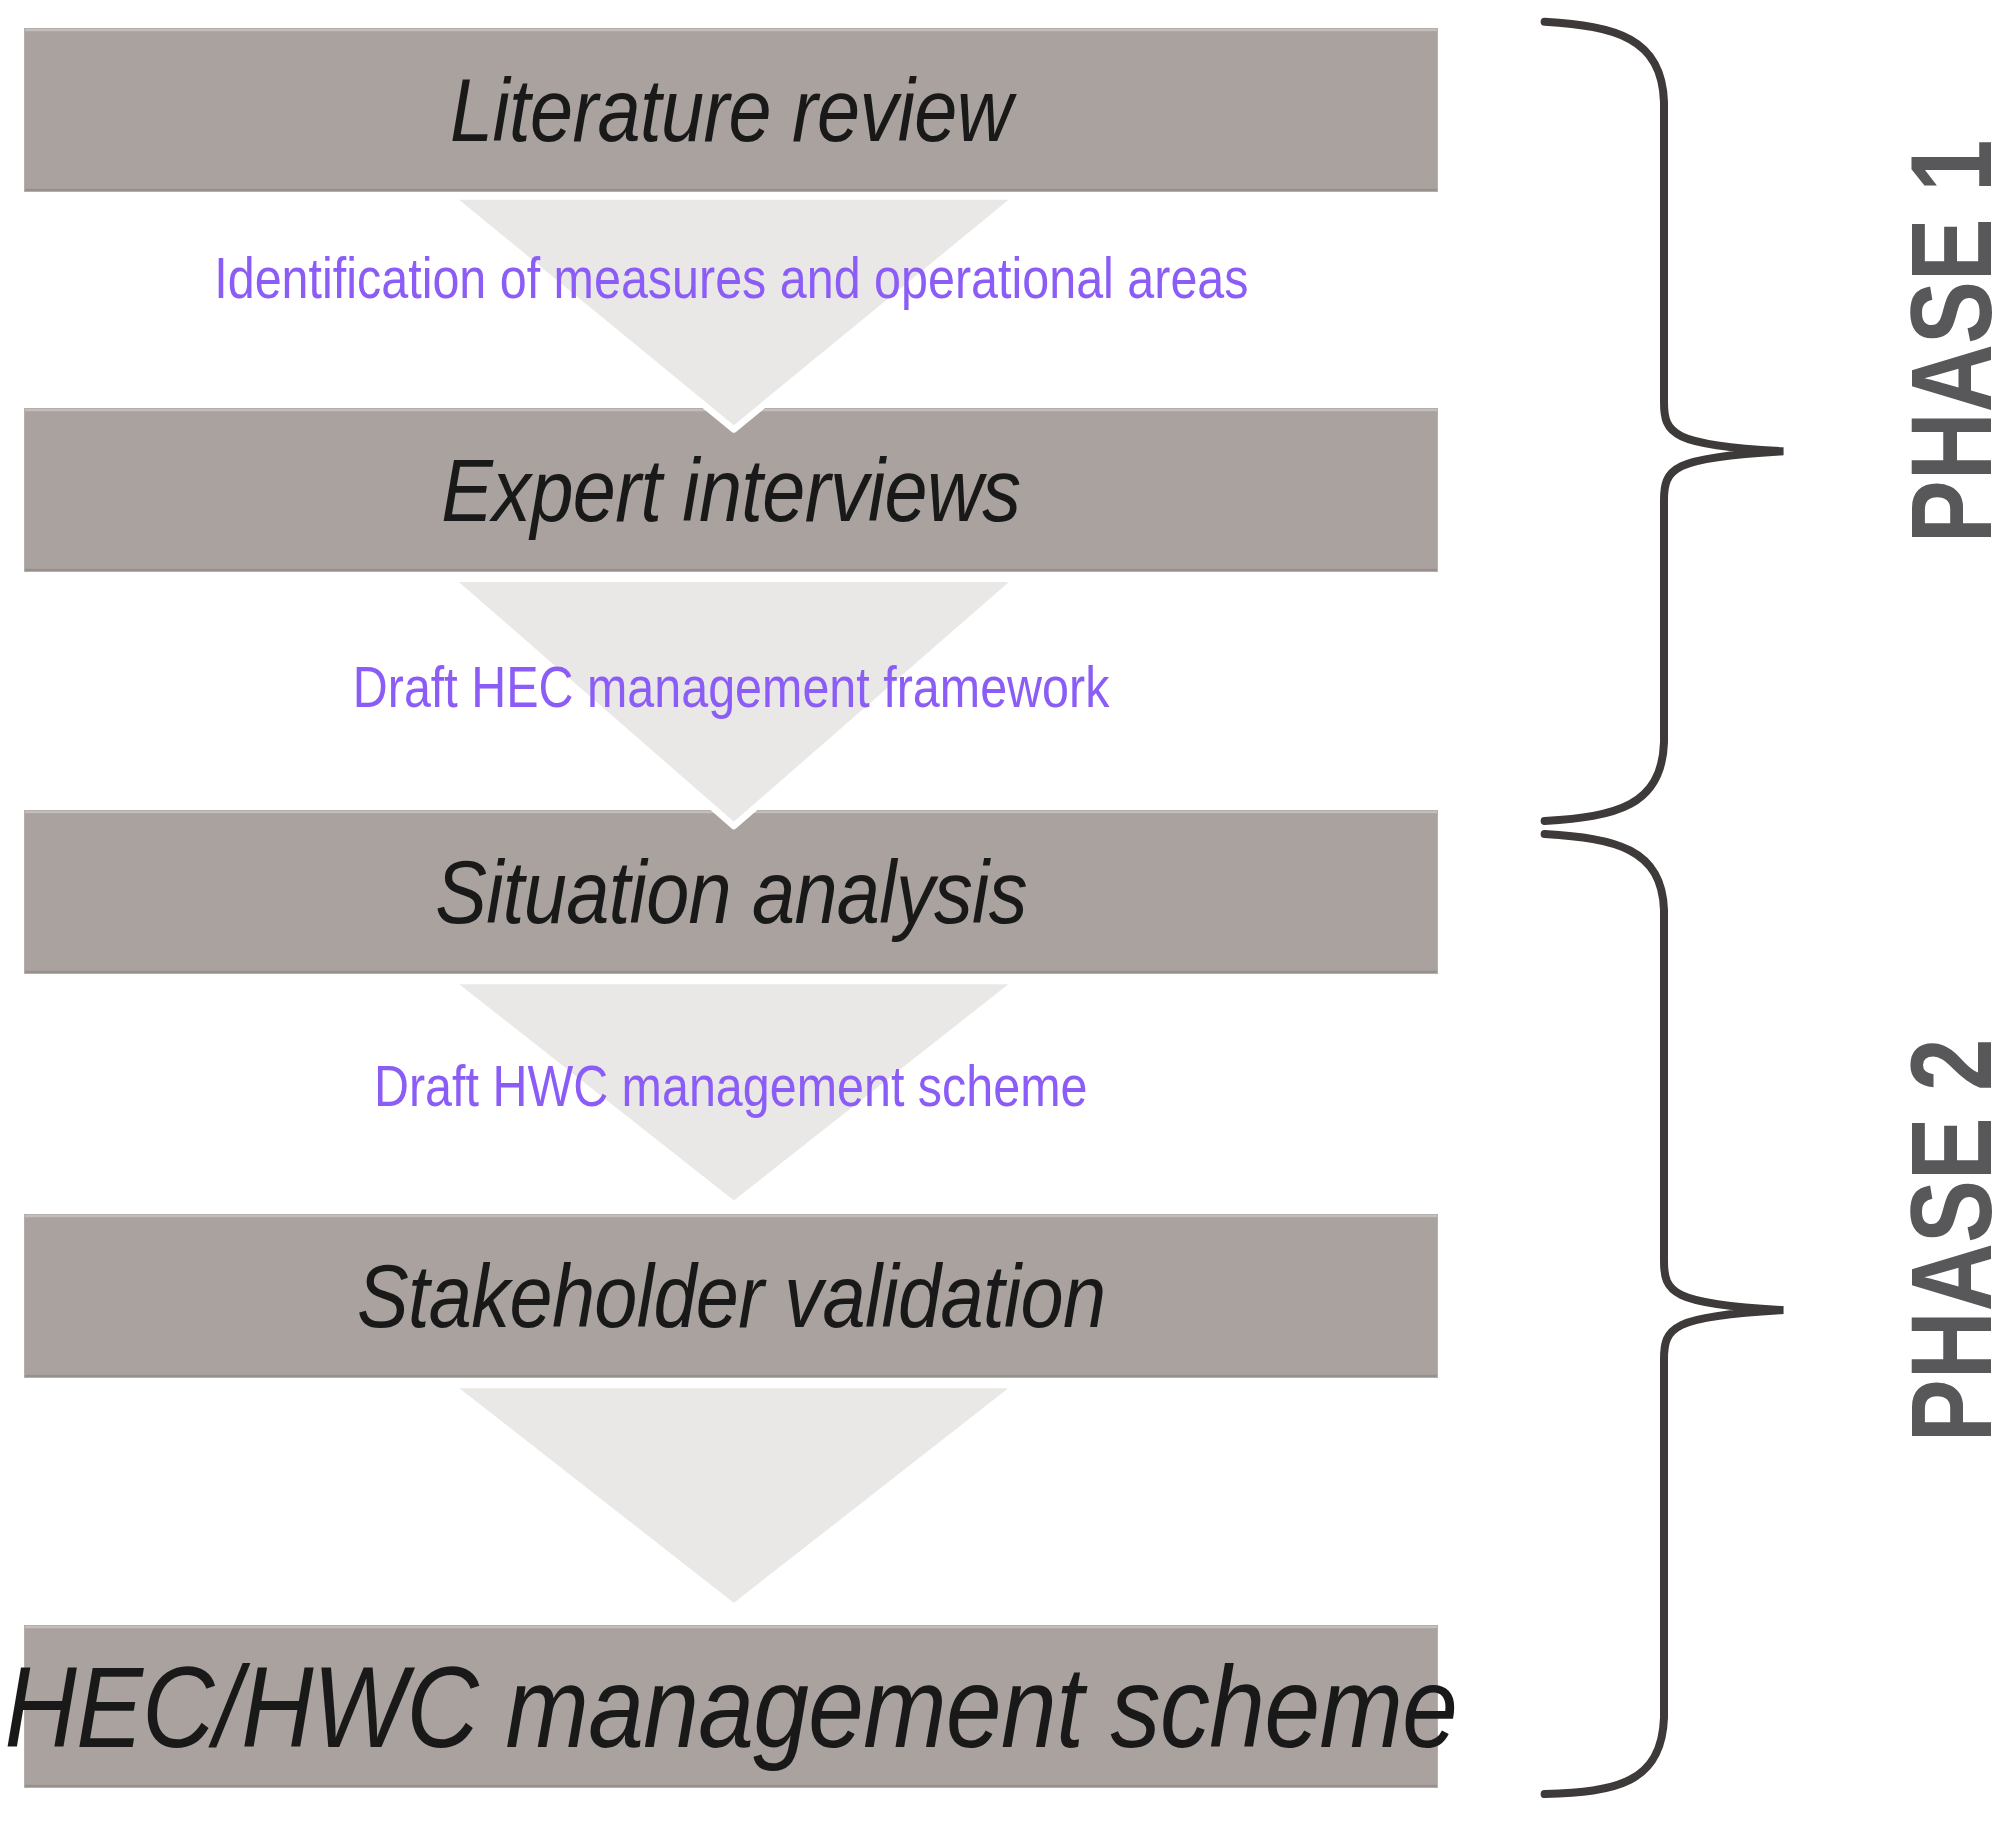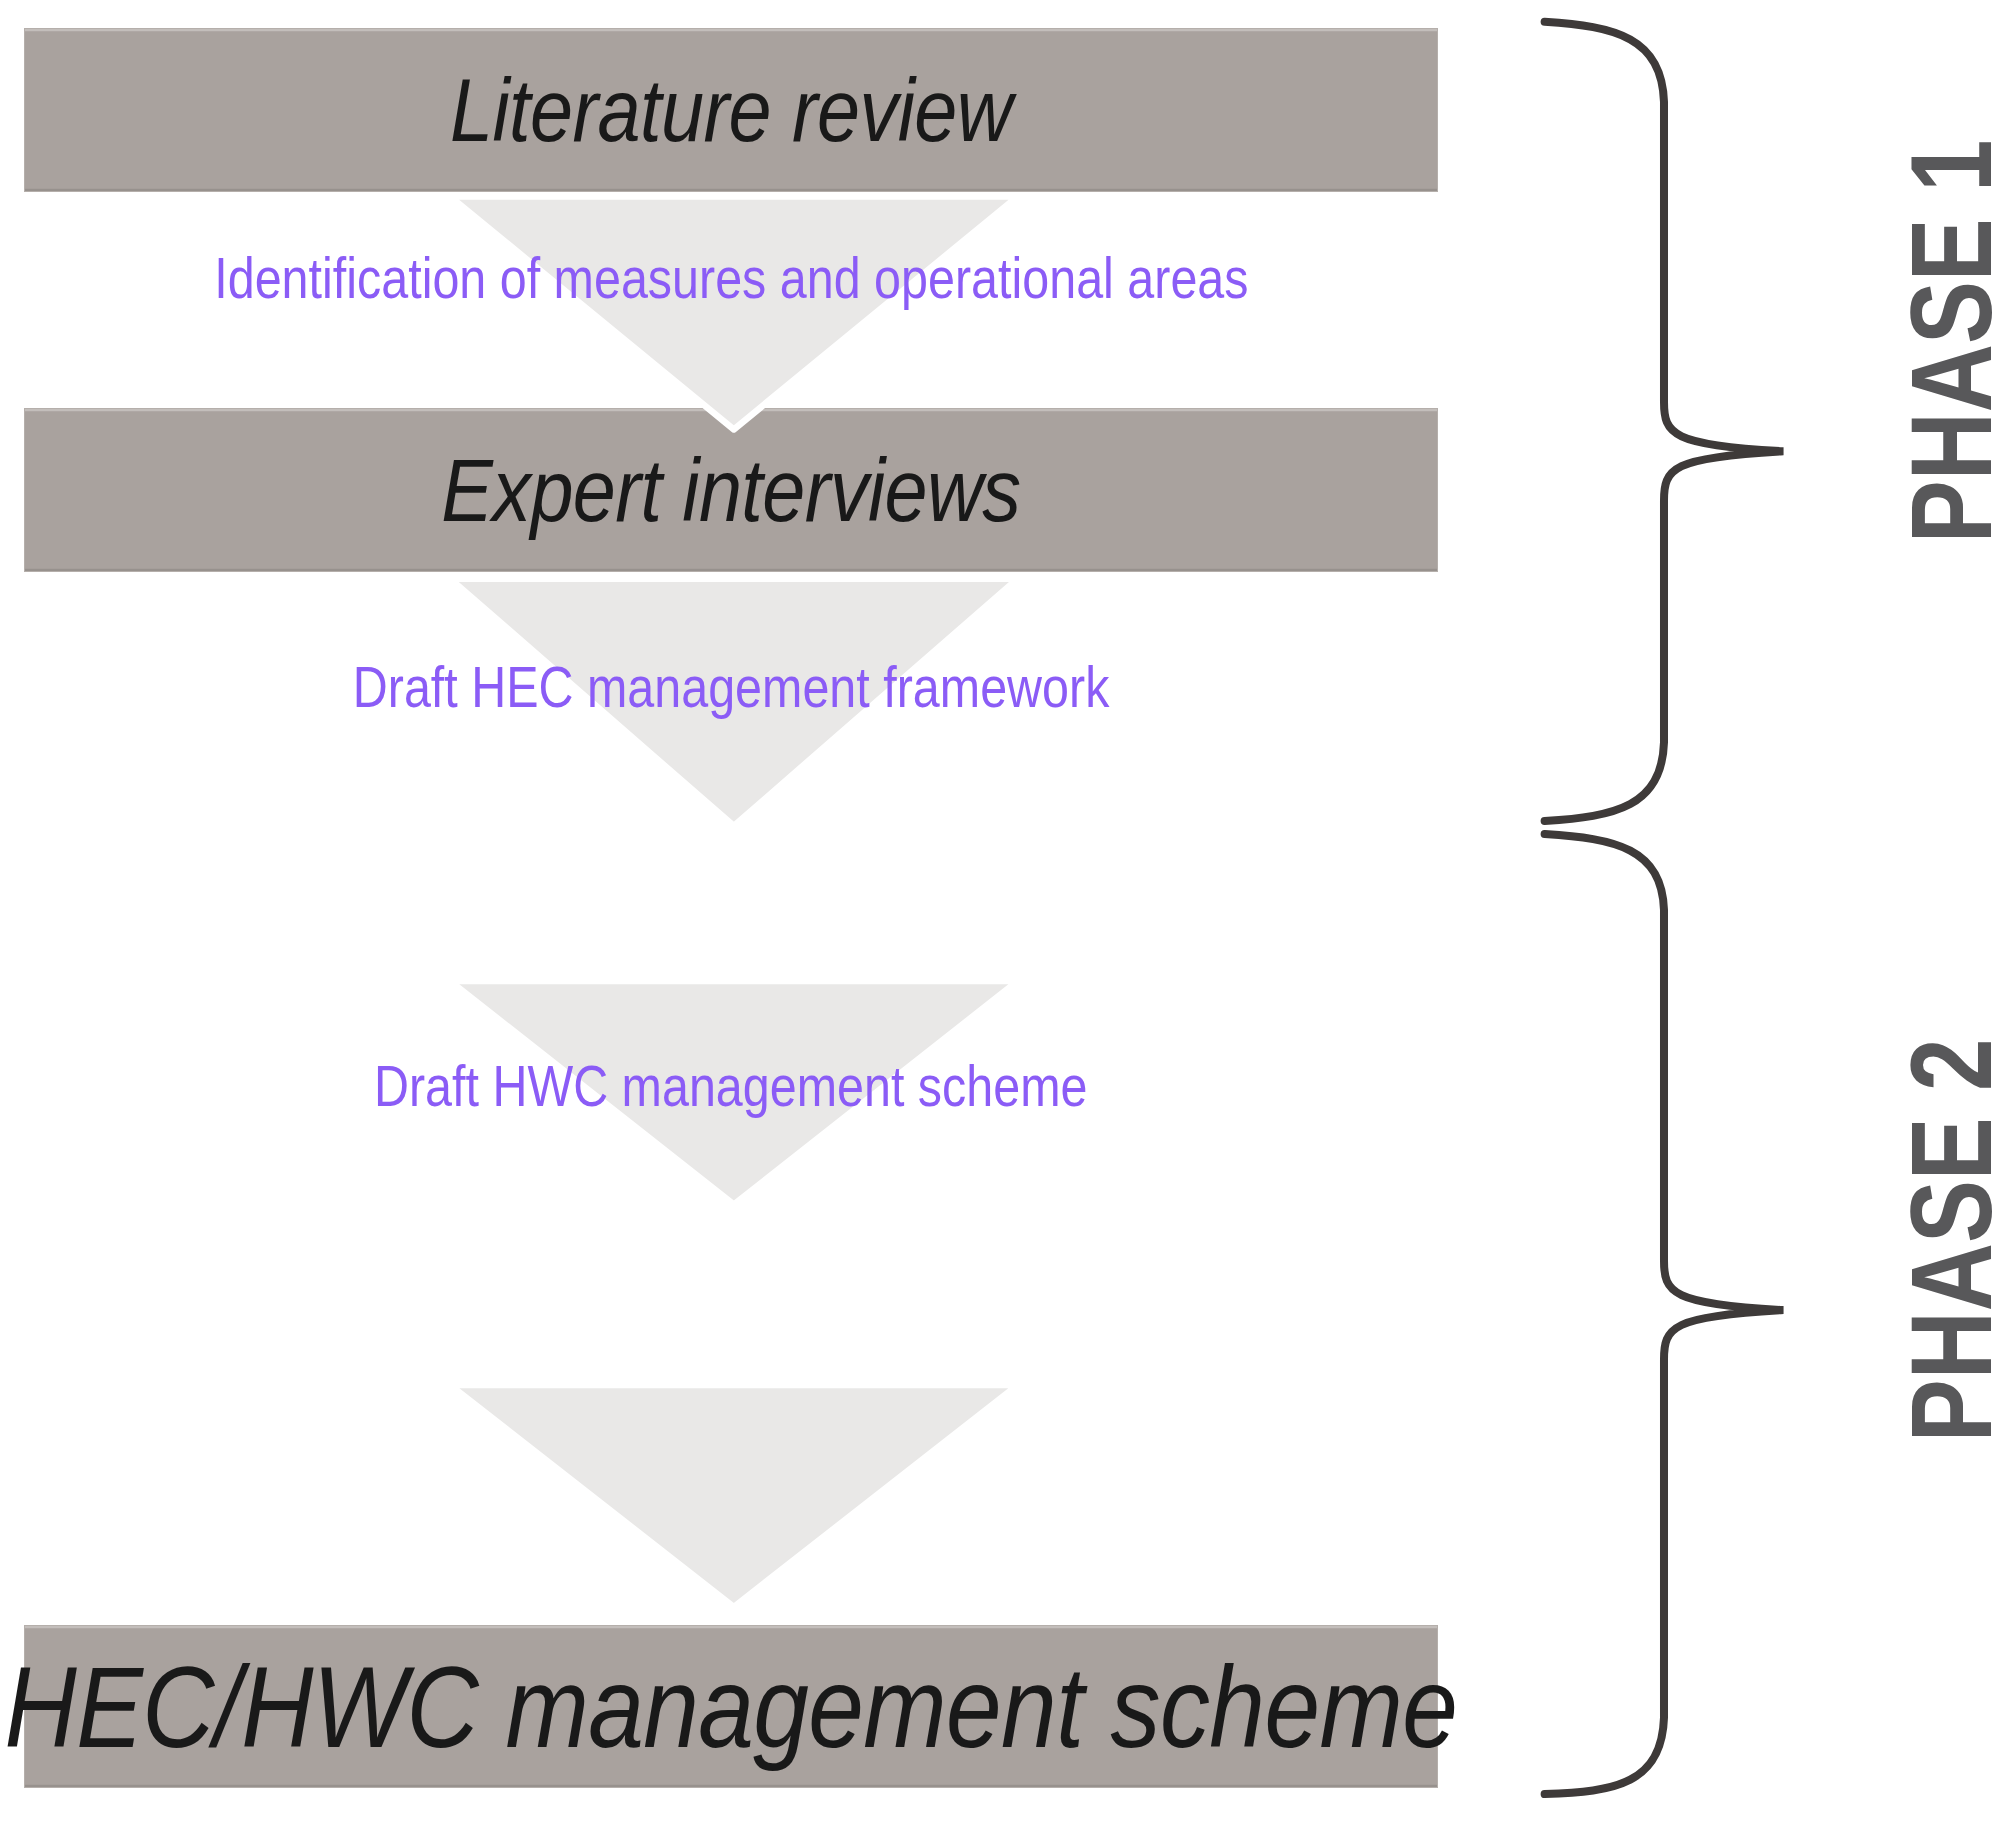--- a/index.html
+++ b/index.html
@@ -114,20 +114,26 @@
 <body>
 
 <div class="stage">
 
   <div class="box" id="box1">
     <span class="t">Literature review</span>
   </div>
   <div class="box" id="box2">
     <span class="t">Expert interviews</span>
   </div>
+  <div class="box" id="box3">
+    <span class="t">Situation analysis</span>
+  </div>
+  <div class="box" id="box4">
+    <span class="t">Stakeholder validation</span>
+  </div>
   <div class="box" id="box5">
     <span class="t">HEC/HWC management scheme</span>
   </div>
 
   <svg class="overlay" viewBox="0 0 2768 2502">
     <polygon points="618,270 1398,270 1008,590" fill="#e9e8e7"></polygon>
     <polygon points="618,795 1398,795 1008,1135" fill="#e9e8e7"></polygon>
     <polygon points="618,1348 1398,1348 1008,1655" fill="#e9e8e7"></polygon>
     <polygon points="618,1903 1398,1903 1008,2208" fill="#e9e8e7"></polygon>
 

